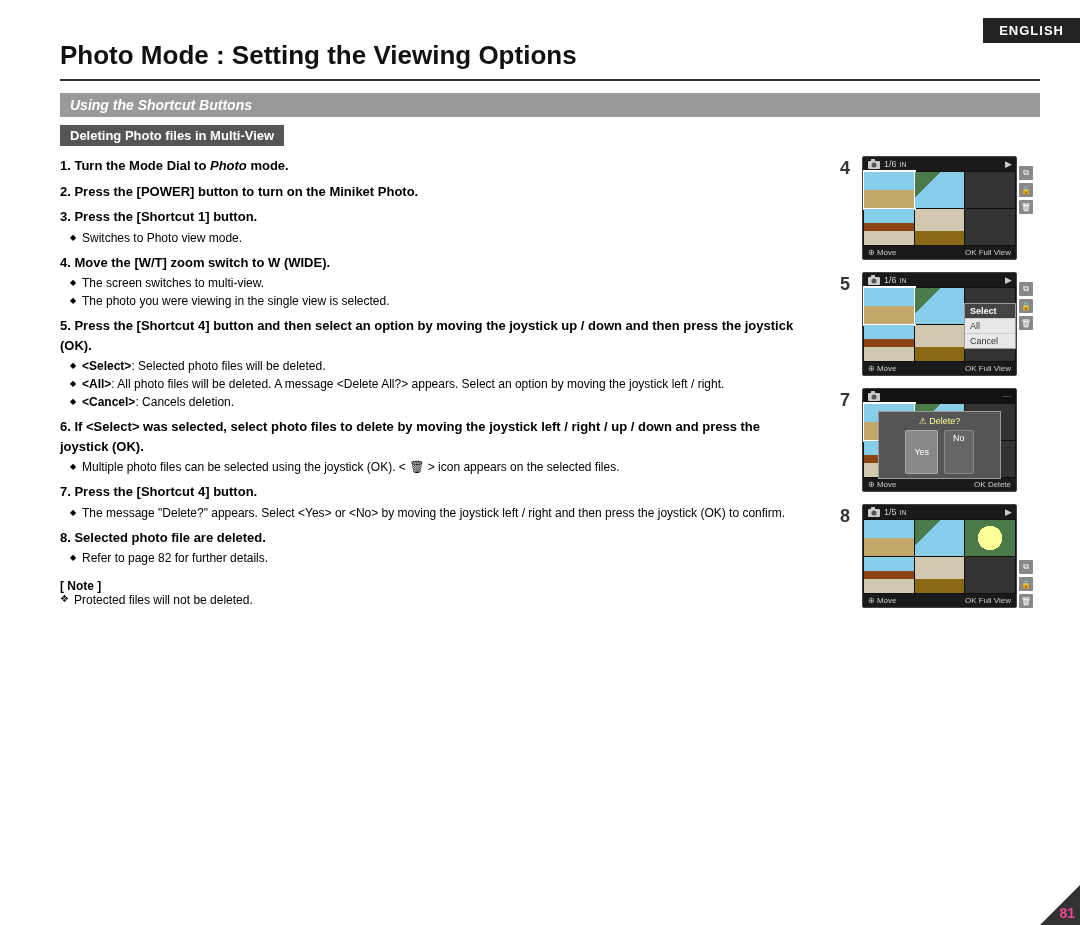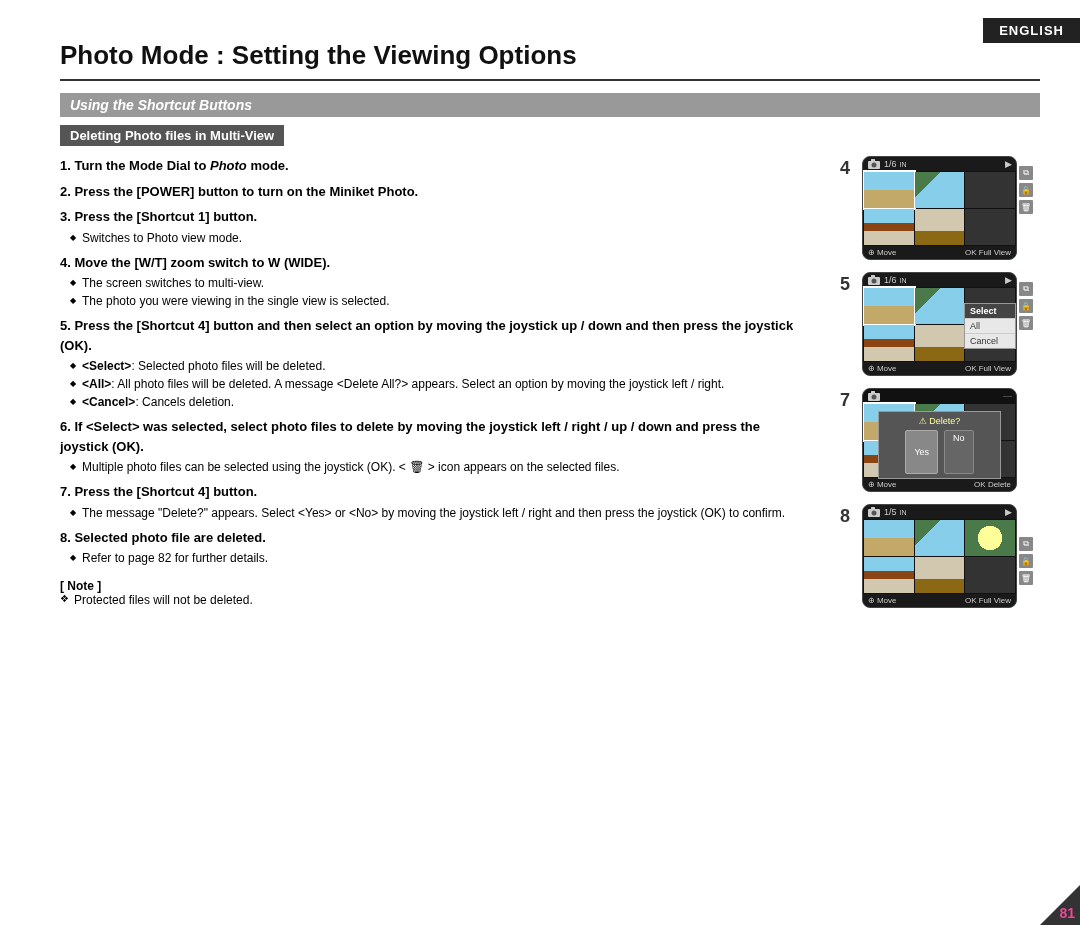--- a/index.html
+++ b/index.html
@@ -134,21 +134,21 @@
       font-weight: bold;
       color: #333;
       min-width: 18px;
       margin-top: 2px;
     }
 
     .camera-screen {
       background: #0c4a6e;
       border: 1px solid #444;
       width: 178px;
-      border-radius: 8px;
+      border-radius: 2px;
       overflow: hidden;
       position: relative;
     }
 
     .screen-topbar {
       background: #1a1a1a;
       display: flex;
       justify-content: space-between;
       align-items: center;
       padding: 2px 4px;
@@ -545,21 +545,21 @@
             <div class="screen-bottombar">
               <span>⊕ Move</span>
               <span>OK Delete</span>
             </div>
           </div>
         </div>
       </div>
 
       <div class="screen-block">
         <div class="step-number-circle">8</div>
-        <div style="display:flex; align-items:center;">
+        <div style="display:flex; align-items:flex-end;">
           <div class="camera-screen" style="width:155px;">
 
             <div class="screen-topbar">
               <div class="screen-topbar-left">
                 <svg width="14" height="10" viewBox="0 0 14 10">
                     <rect x="1" y="2" width="12" height="8" rx="1" fill="#ccc"></rect>
                     <circle cx="7" cy="6" r="2.5" fill="#555"></circle>
                     <rect x="4" y="0" width="4" height="2.5" rx="0.5" fill="#ccc"></rect>
                   </svg>
                 <span>1/5</span>

